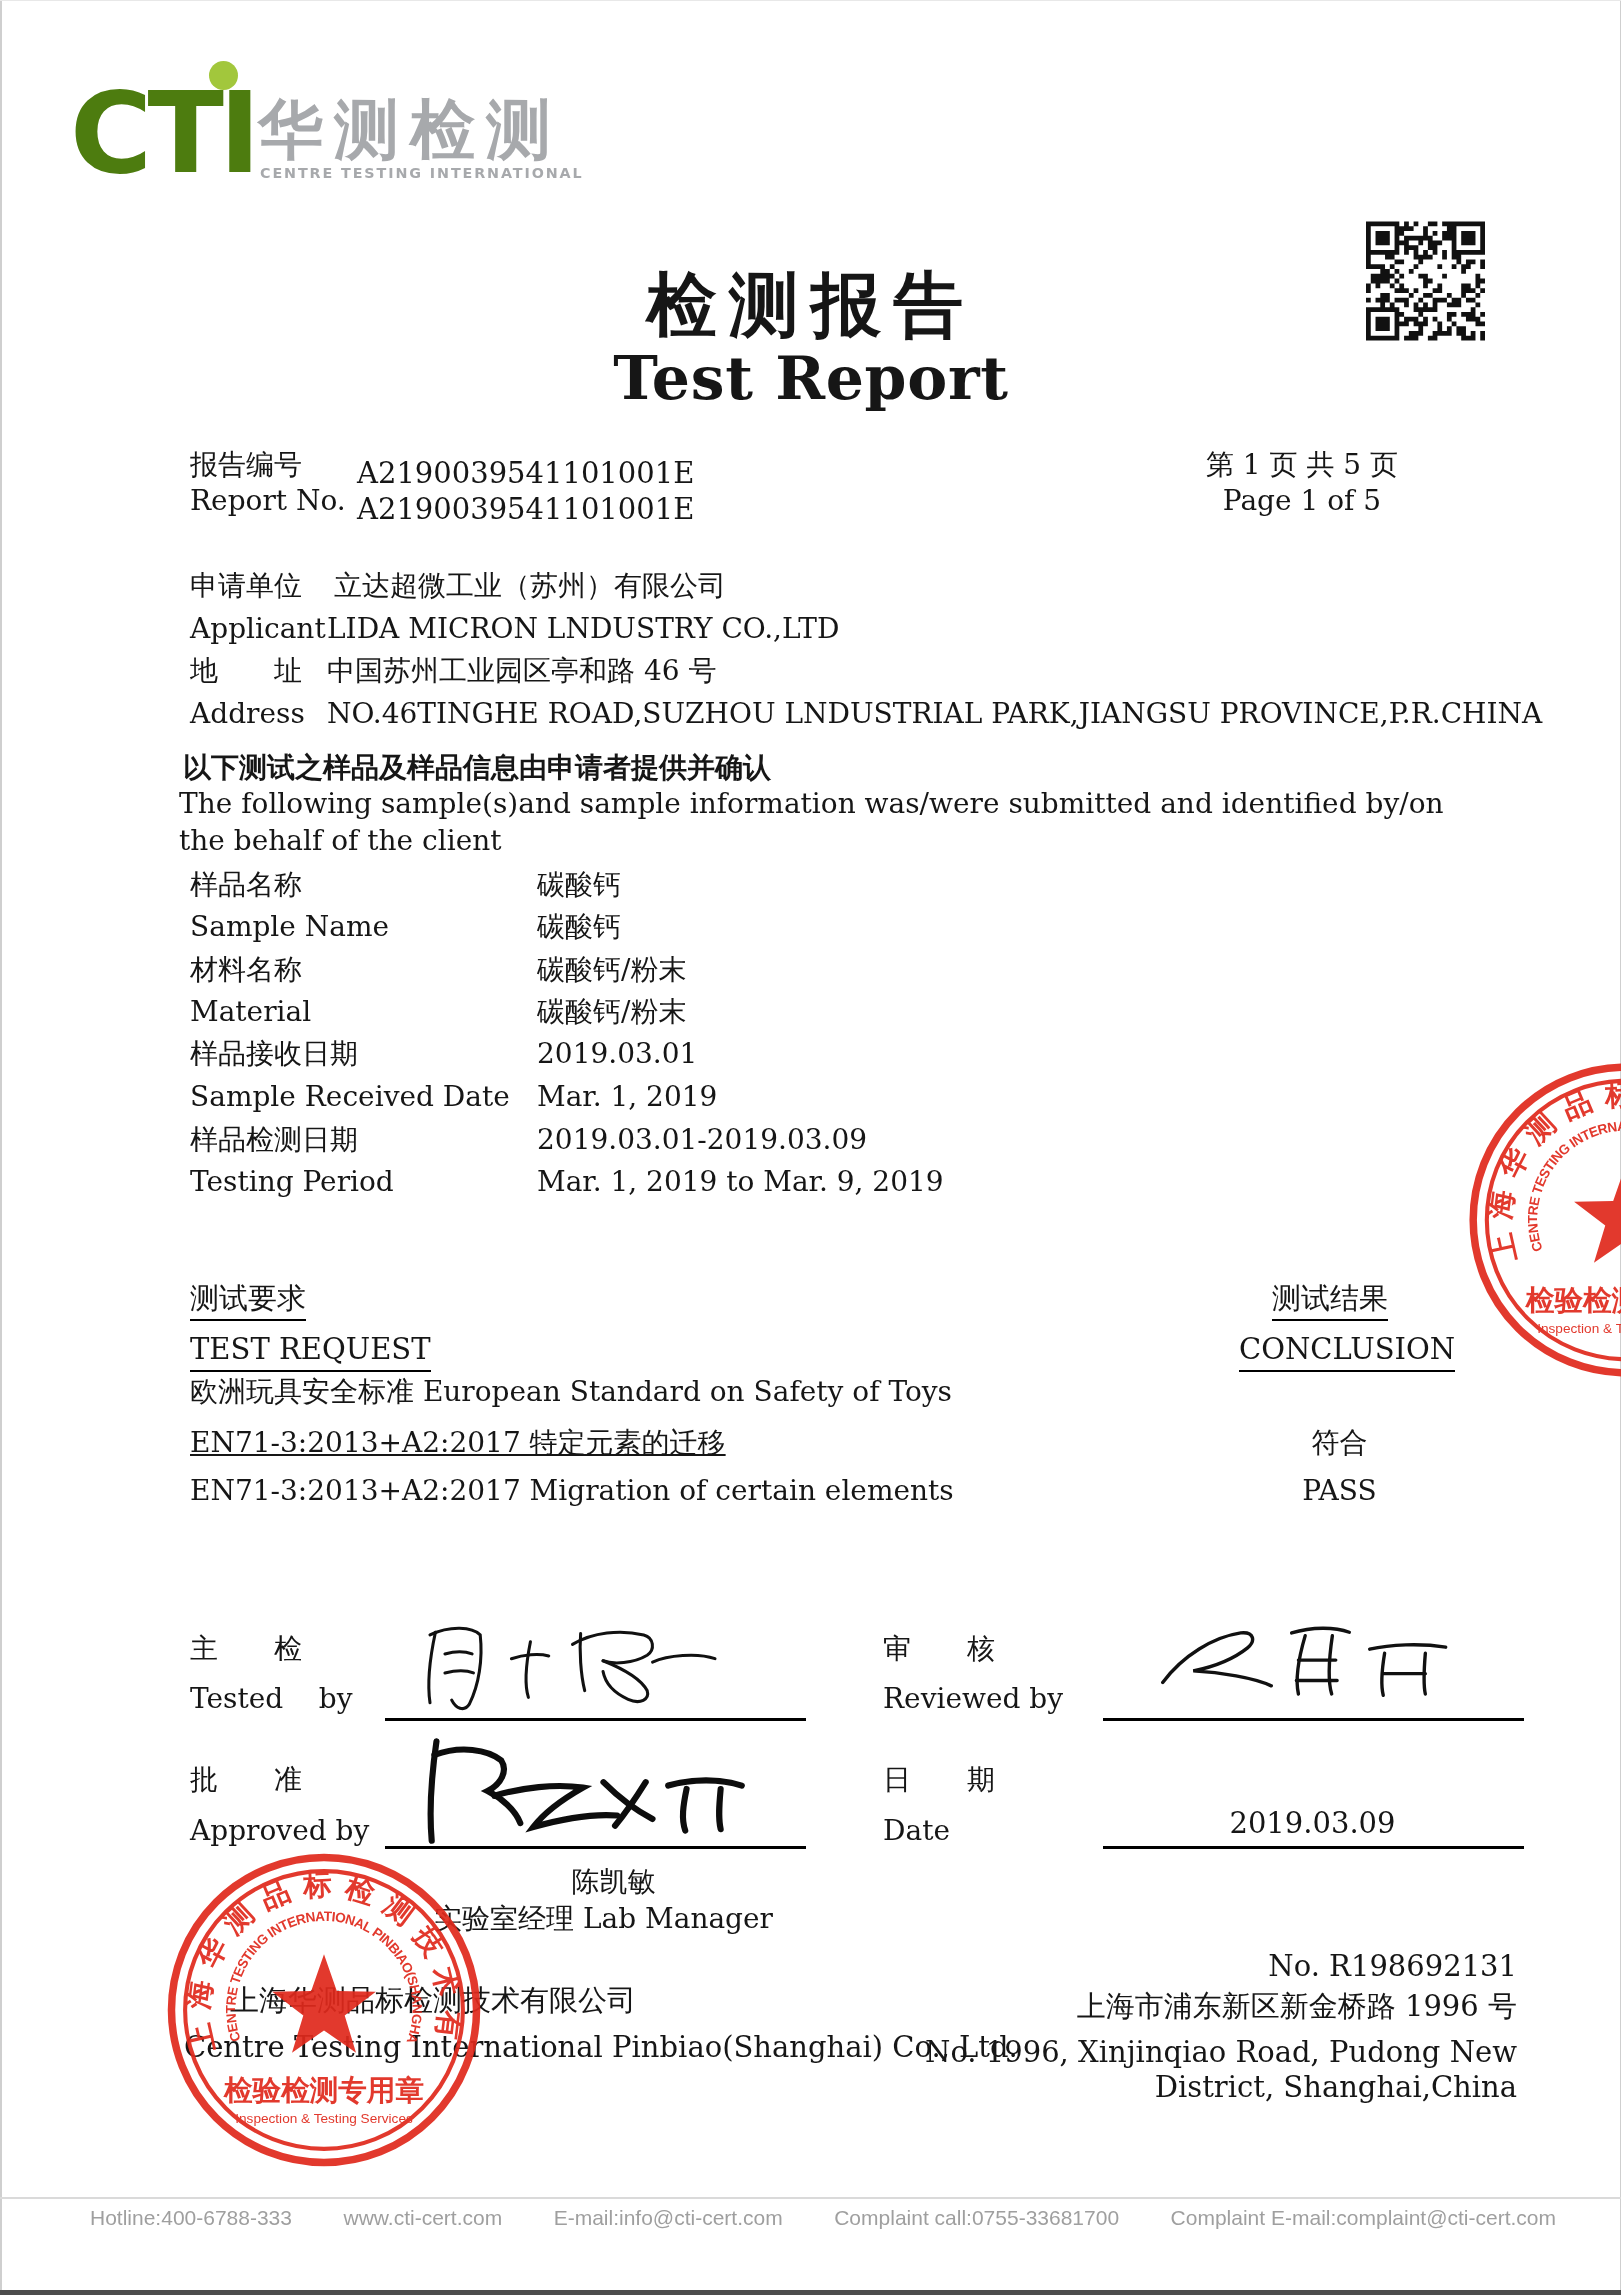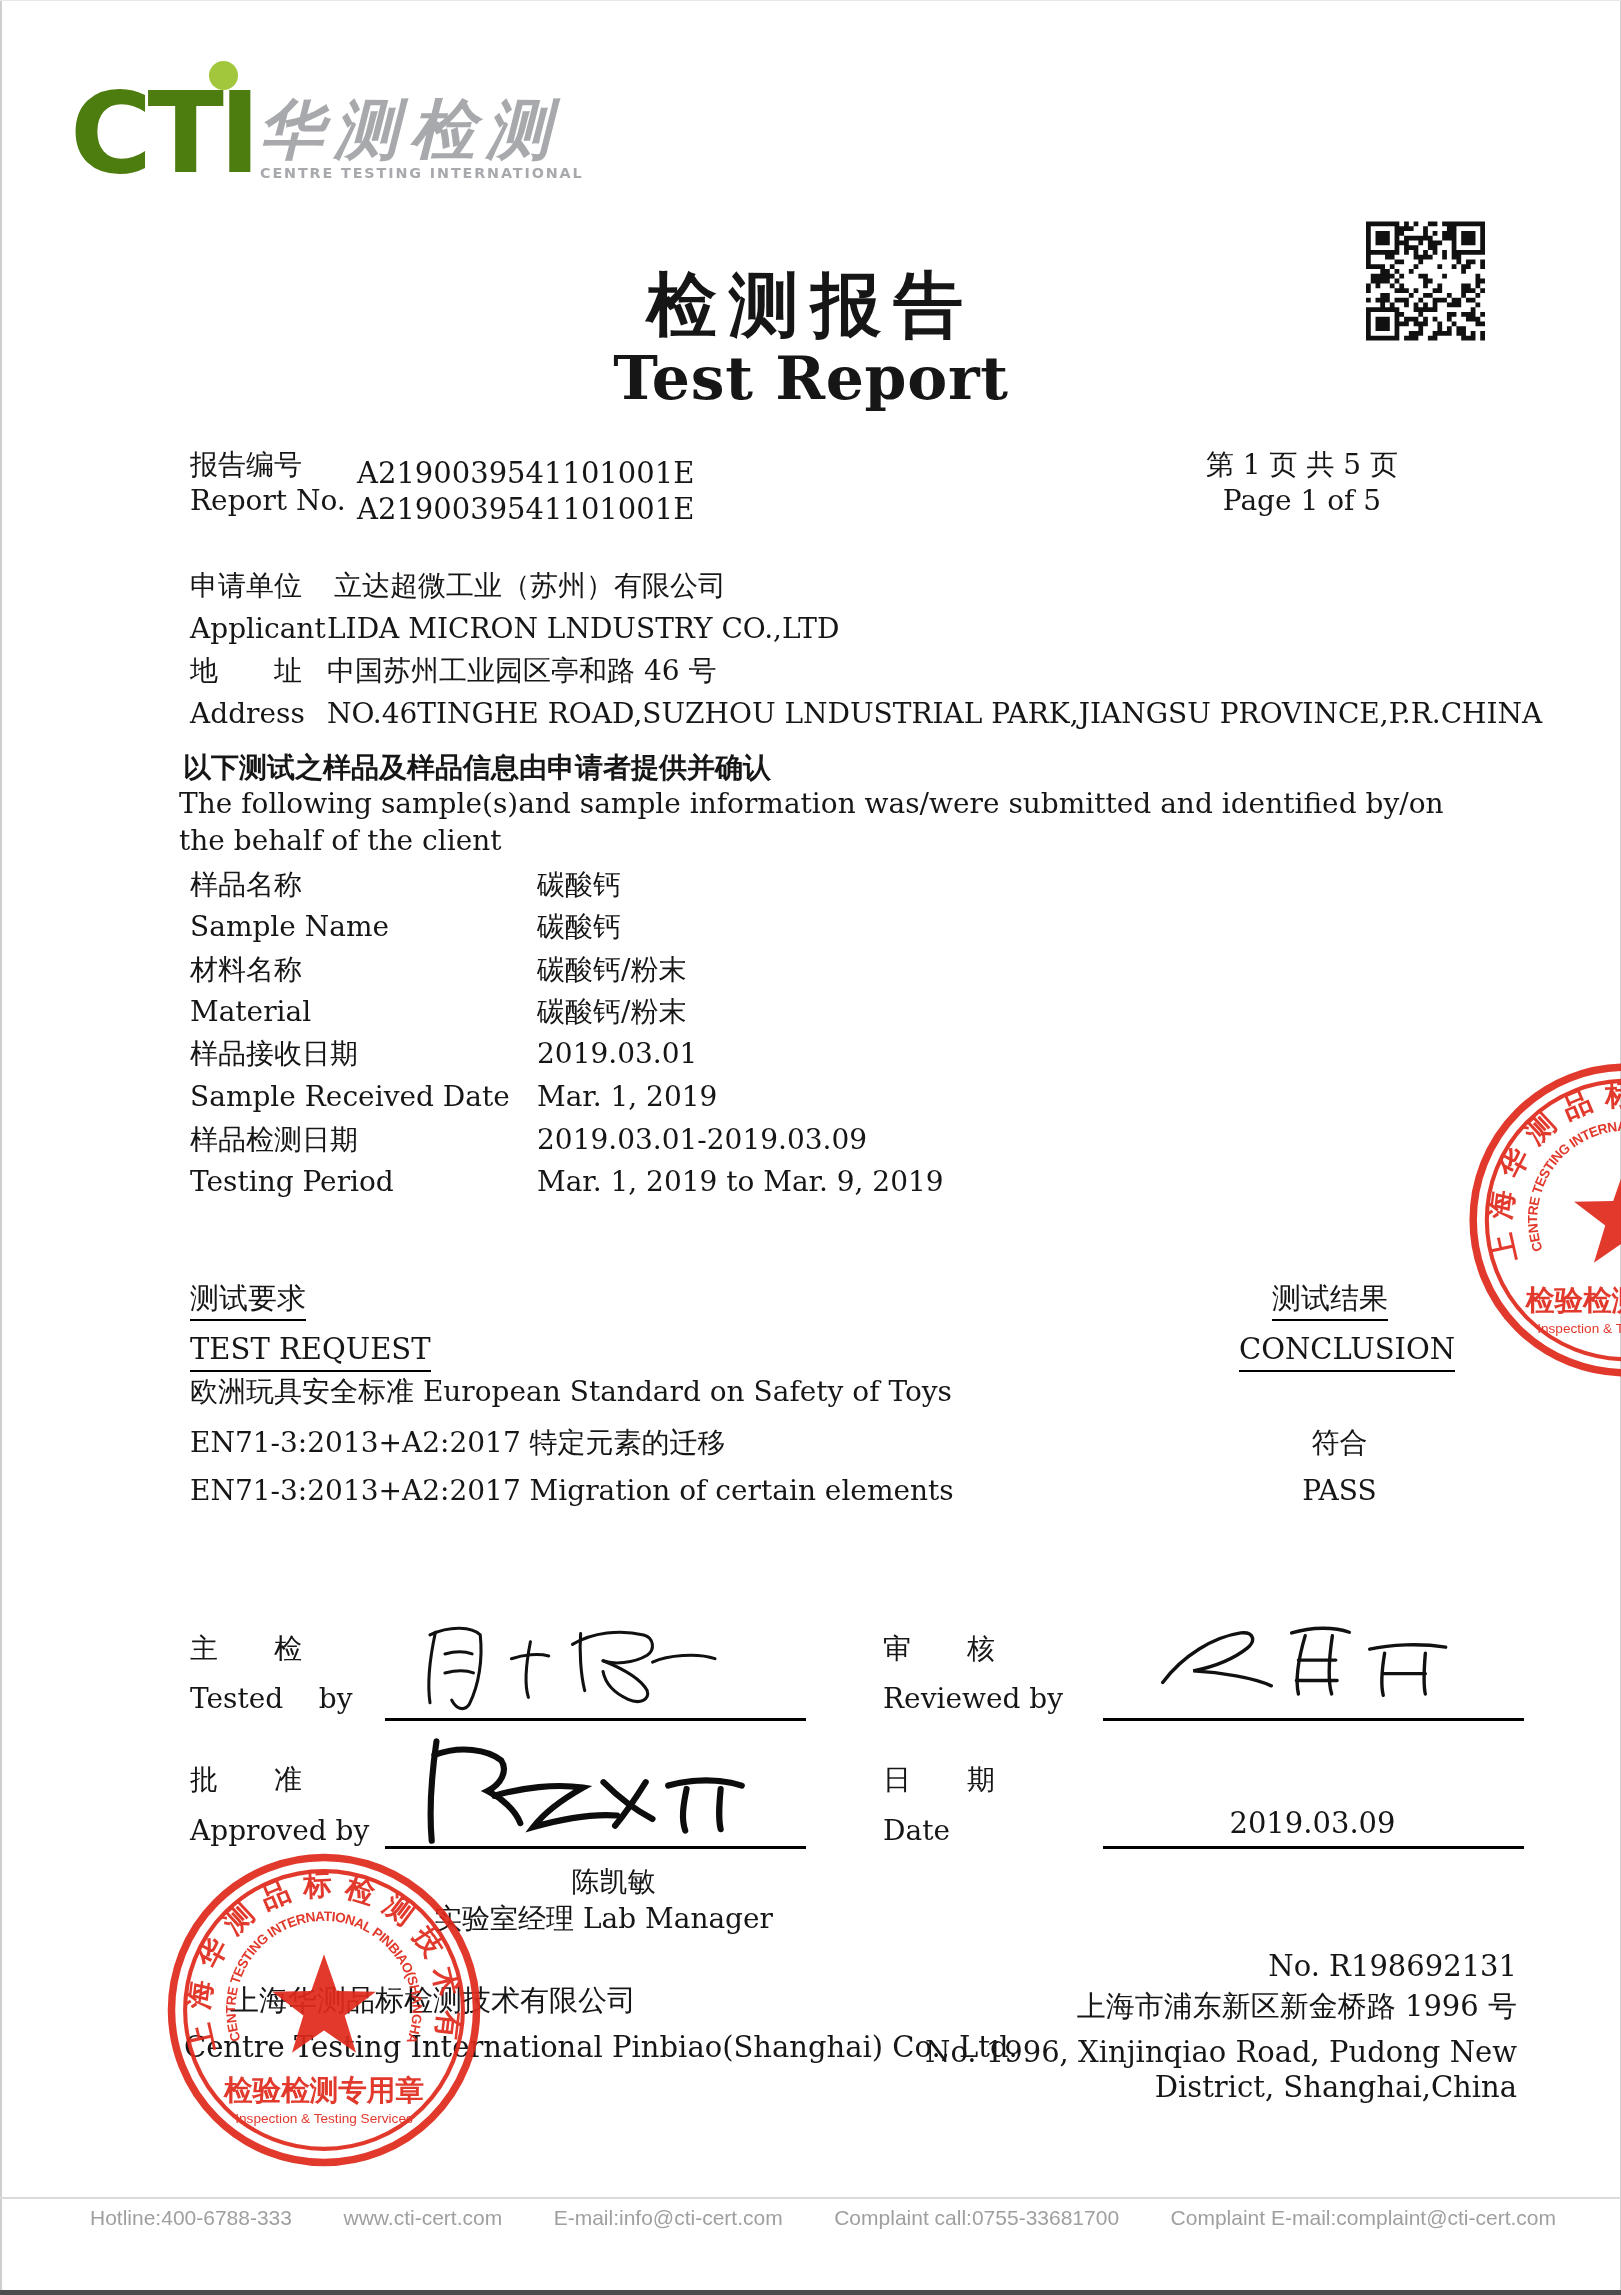--- a/index.html
+++ b/index.html
@@ -12,21 +12,21 @@
   .t41{font-size:28px;line-height:1.2;}
   .t42{font-size:29px;line-height:1.2;margin-top:8px;}
   .u{border-bottom:2.7px solid #000;padding-bottom:3.4px;}
   .center{text-align:center;}
   .right{text-align:right;}
   
   .cti{left:70px;top:76px;font-family:"DejaVu Sans","Liberation Sans",sans-serif;
        font-weight:800;font-size:112px;letter-spacing:-4.8px;line-height:1;}
   .cti-dot{left:209px;top:60px;width:29px;height:29px;border-radius:50%;}
   .logo-zh{left:258px;top:93px;font-family:"DejaVu Sans","Liberation Sans",sans-serif;
-       font-weight:600;font-size:65px;letter-spacing:11px;line-height:1.1;font-style:italic;}
+       font-weight:600;font-size:65px;letter-spacing:11px;line-height:1.1;}
   .logo-cap{left:260px;top:164px;font-family:"DejaVu Sans","Liberation Sans",sans-serif;
        font-weight:700;font-size:14.3px;letter-spacing:1.9px;}
   
   .title-zh{left:0;width:1622px;top:258px;font-size:70px;font-weight:bold;letter-spacing:12.3px;text-align:center;}
   .title-en{left:0;width:1622px;top:342px;font-size:60px;font-weight:bold;letter-spacing:0.7px;text-align:center;}
   
   .sigline{height:3.4px;background:#000;}
   
   .stamp{opacity:.92;z-index:6;}
   .stamp text{font-family:"Liberation Sans","DejaVu Sans",sans-serif;}
@@ -92,21 +92,21 @@
   <div class="abs t41" style="left:190px;top:1122px;">样品检测日期</div>
   <div class="abs t41" style="left:537px;top:1122px;">2019.03.01-2019.03.09</div>
   <div class="abs t41" style="left:190px;top:1164px;">Testing Period</div>
   <div class="abs t41" style="left:537px;top:1164px;">Mar. 1, 2019 to Mar. 9, 2019</div>
 
   <div class="abs t42 u" style="left:190px;top:1272px;">测试要求</div>
   <div class="abs t42 b u" style="left:190px;top:1323px;">TEST REQUEST</div>
   <div class="abs t42 u" style="left:1272px;top:1272px;">测试结果</div>
   <div class="abs t42 b u" style="left:1239px;top:1323px;">CONCLUSION</div>
   <div class="abs t41" style="left:190px;top:1374px;">欧洲玩具安全标准 European Standard on Safety of Toys</div>
-  <div class="abs t41" style="left:190px;top:1425px;">EN71-3:2013+A2:2017  特定元素的迁移</div>
+  <div class="abs t41" style="left:190px;top:1425px;text-decoration:underline;">EN71-3:2013+A2:2017  特定元素的迁移</div>
   <div class="abs t41 center" style="left:1261px;top:1425px;width:157px;">符合</div>
   <div class="abs t41" style="left:190px;top:1473px;">EN71-3:2013+A2:2017 Migration of certain elements</div>
   <div class="abs t41 b center" style="left:1261px;top:1473px;width:157px;">PASS</div>
 
   <div class="abs t41 pre" style="left:190px;top:1631px;">主　　检</div>
   <div class="abs t41 pre" style="left:190px;top:1681px;">Tested    by</div>
   <div class="abs t41 pre" style="left:883px;top:1631px;">审　　核</div>
   <div class="abs t41" style="left:883px;top:1681px;">Reviewed by</div>
 
   <svg class="abs" style="left:409px;top:1619px;" width="327" height="95" viewBox="0 0 480 140">

